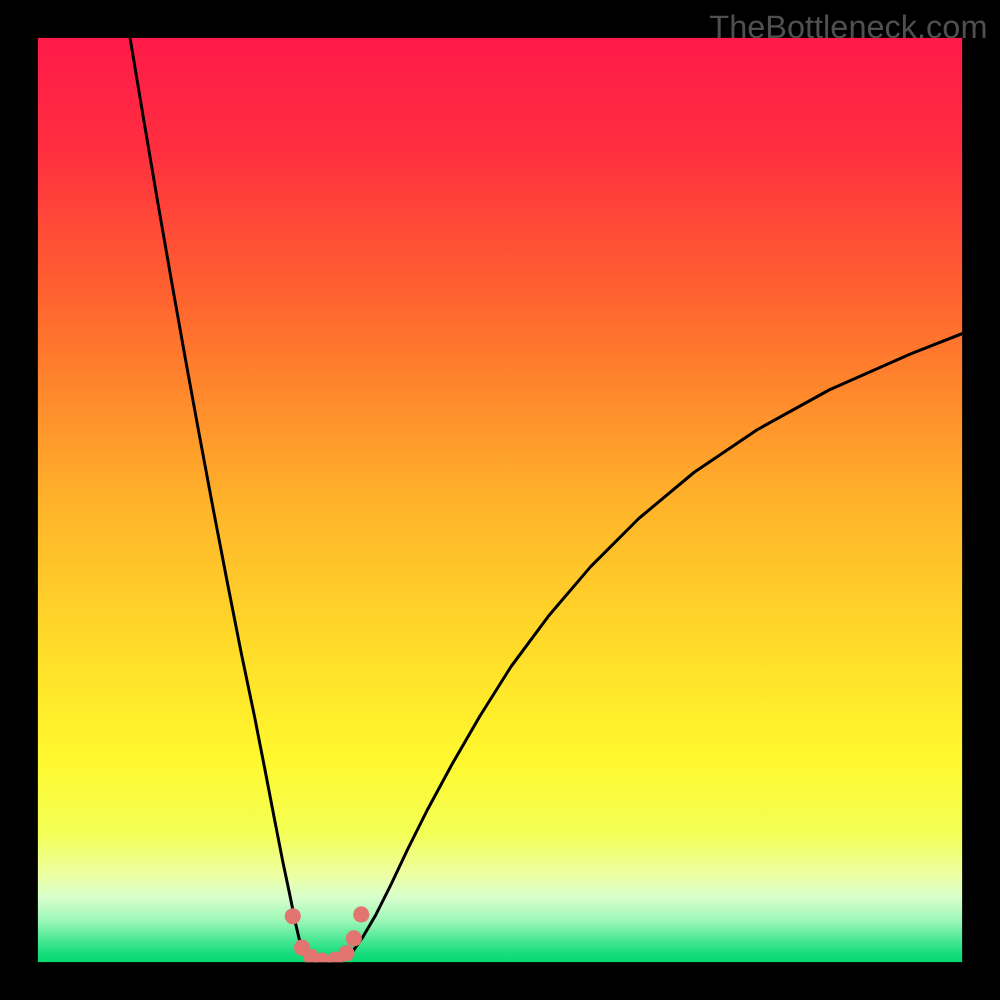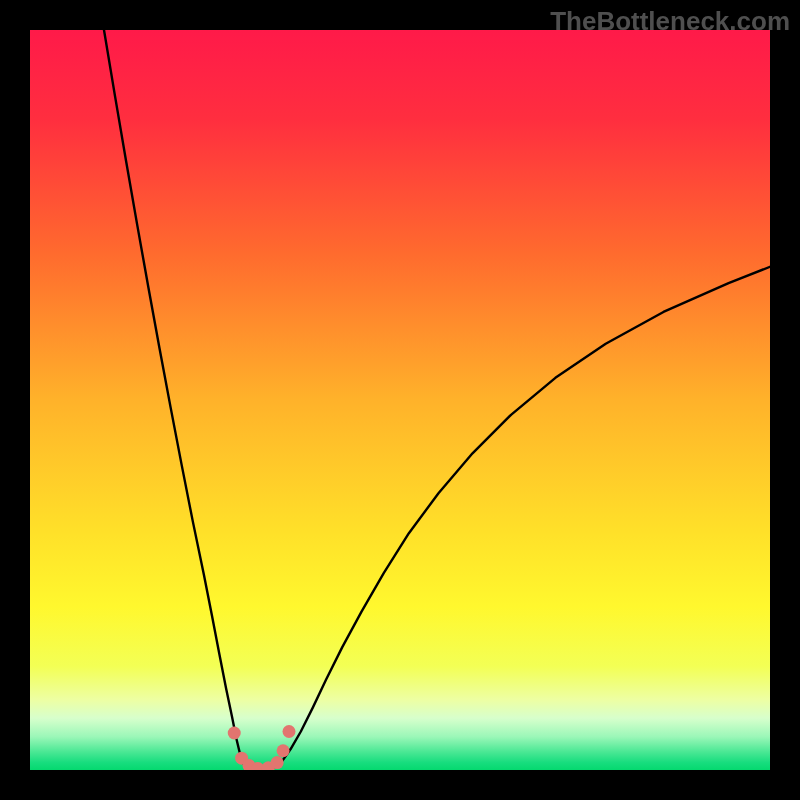--- a/index.html
+++ b/index.html
@@ -29,21 +29,21 @@
     position: absolute;
     left: 0; top: 0; right: 0; bottom: 0;
   }
   .watermark {
     position: absolute;
     top: 6px;
     right: 10px;
     color: #4f4f4f;
     font-size: 26px;
     letter-spacing: 0px;
-    font-weight: 700;
+    font-weight: 400;
   }
   svg {
     position: absolute;
     left: 0; top: 0;
   }
 </style>
 </head>
 <body>
 
 <div class="frame">

